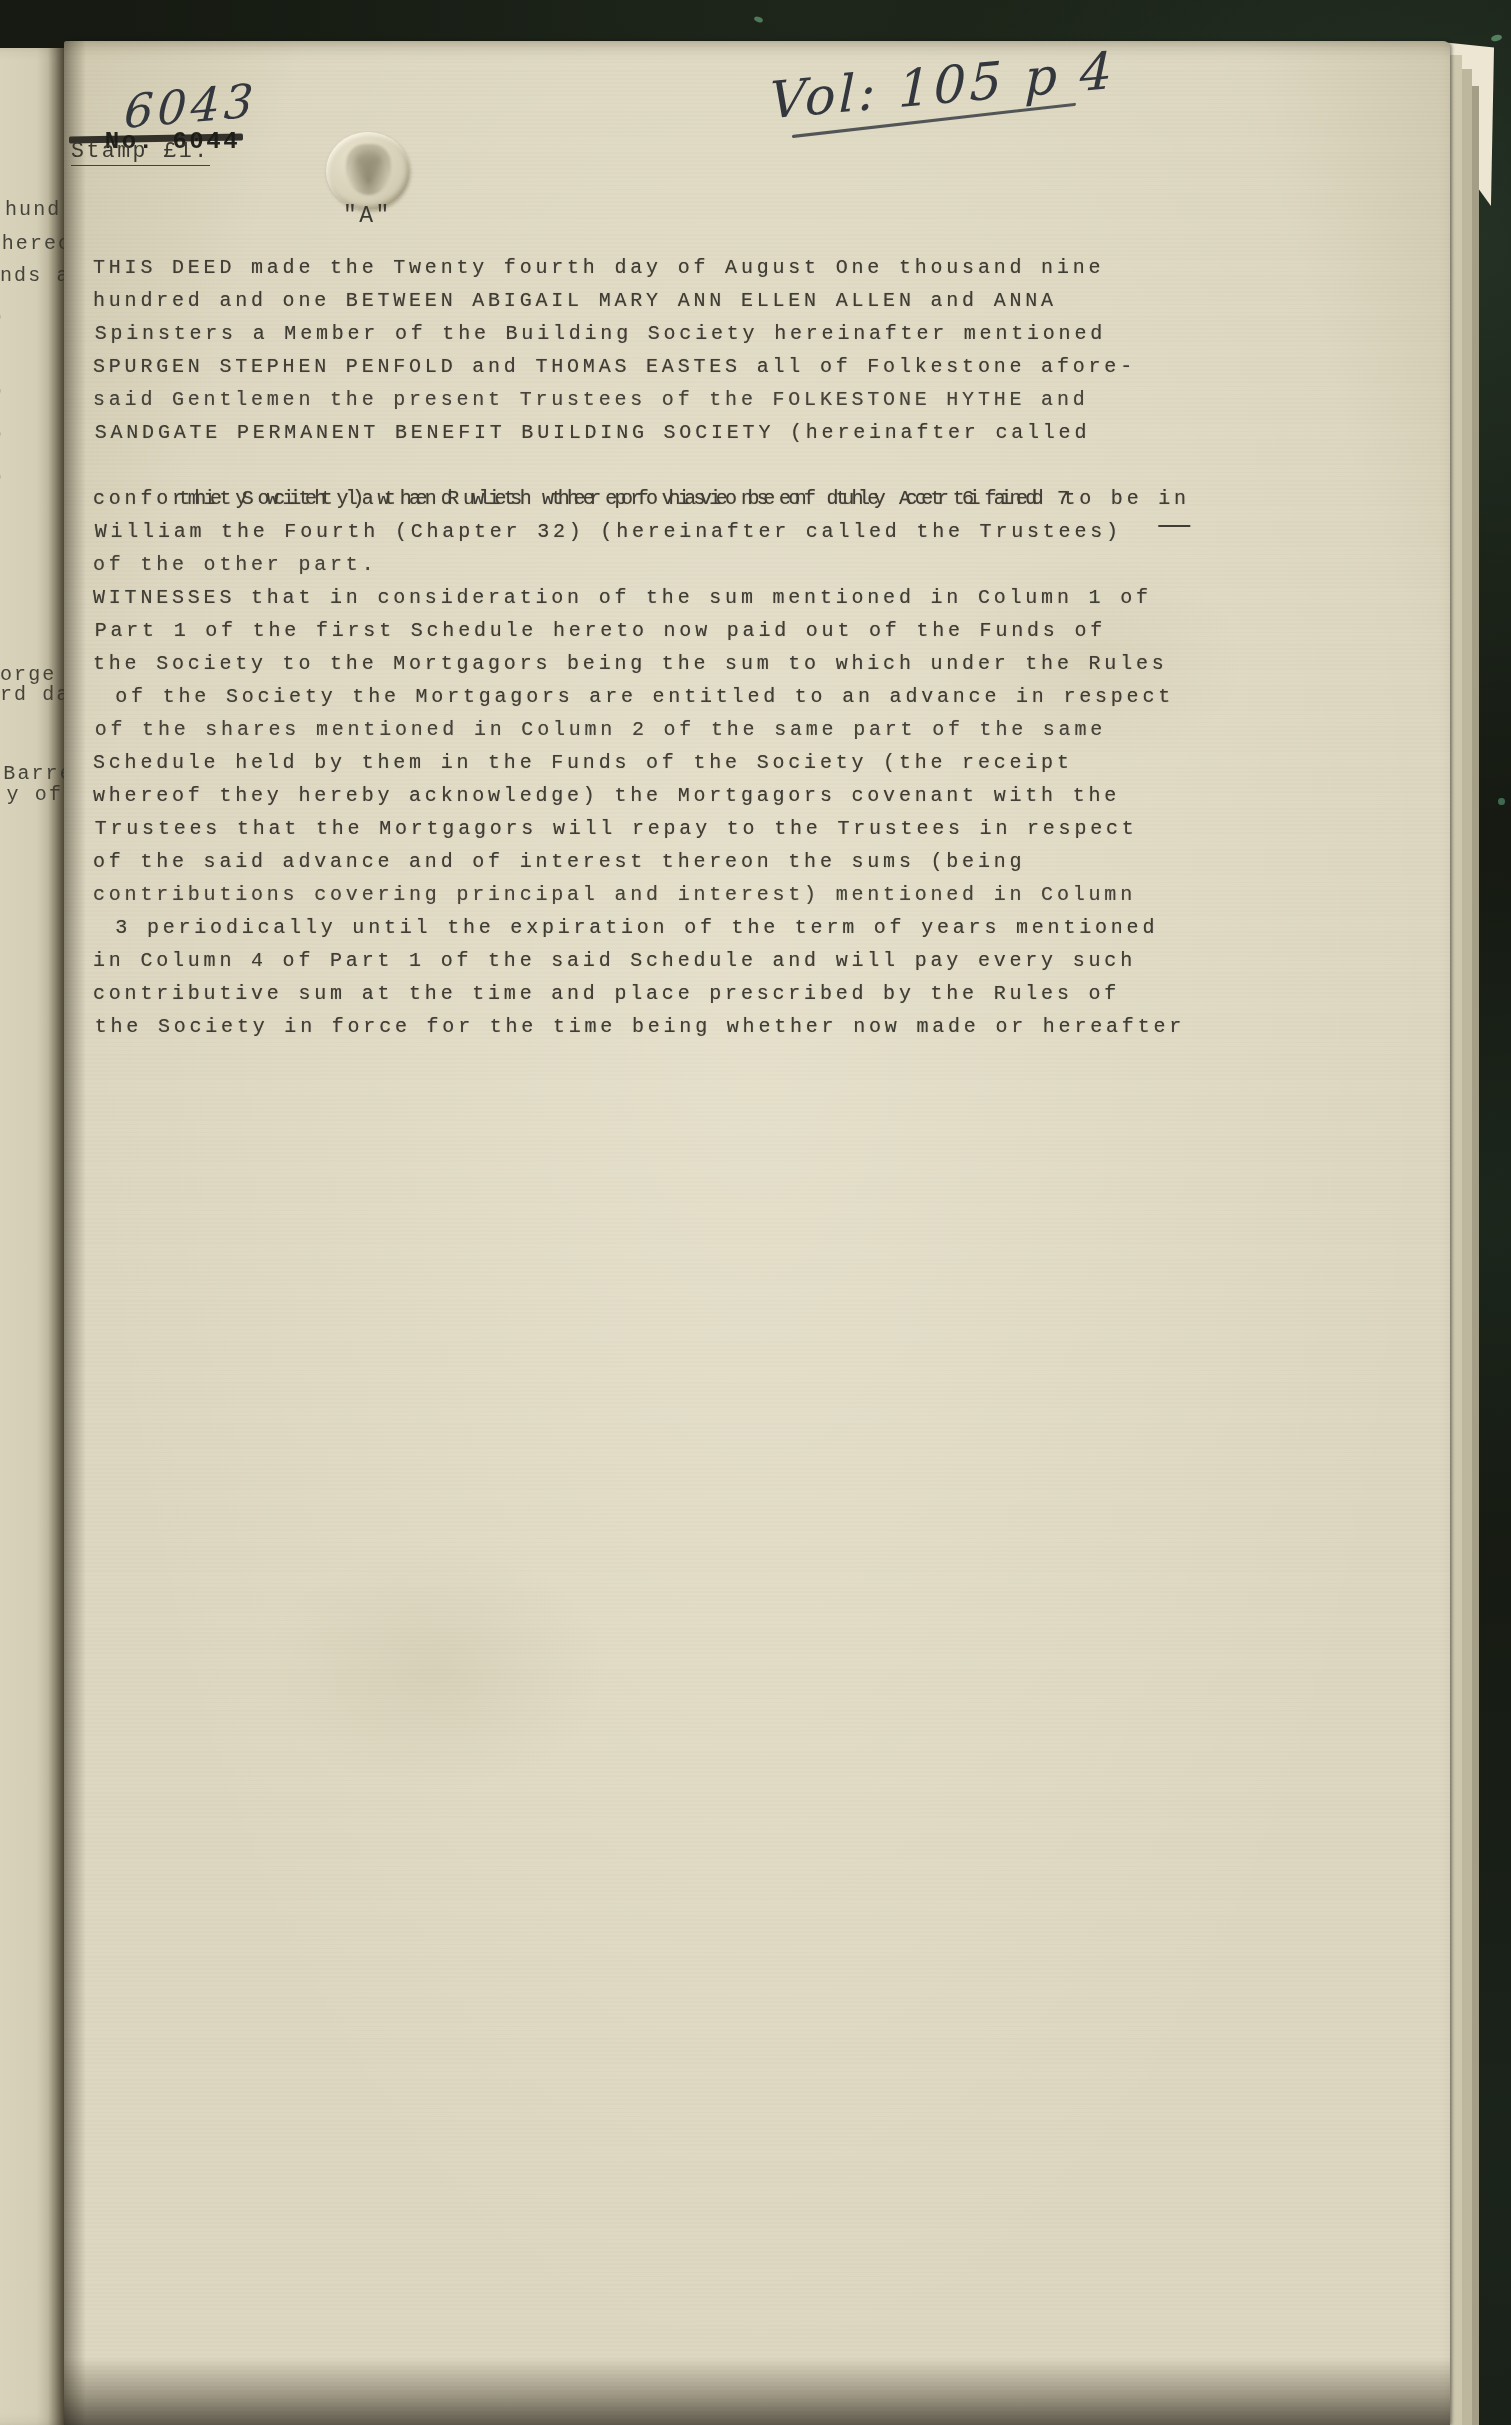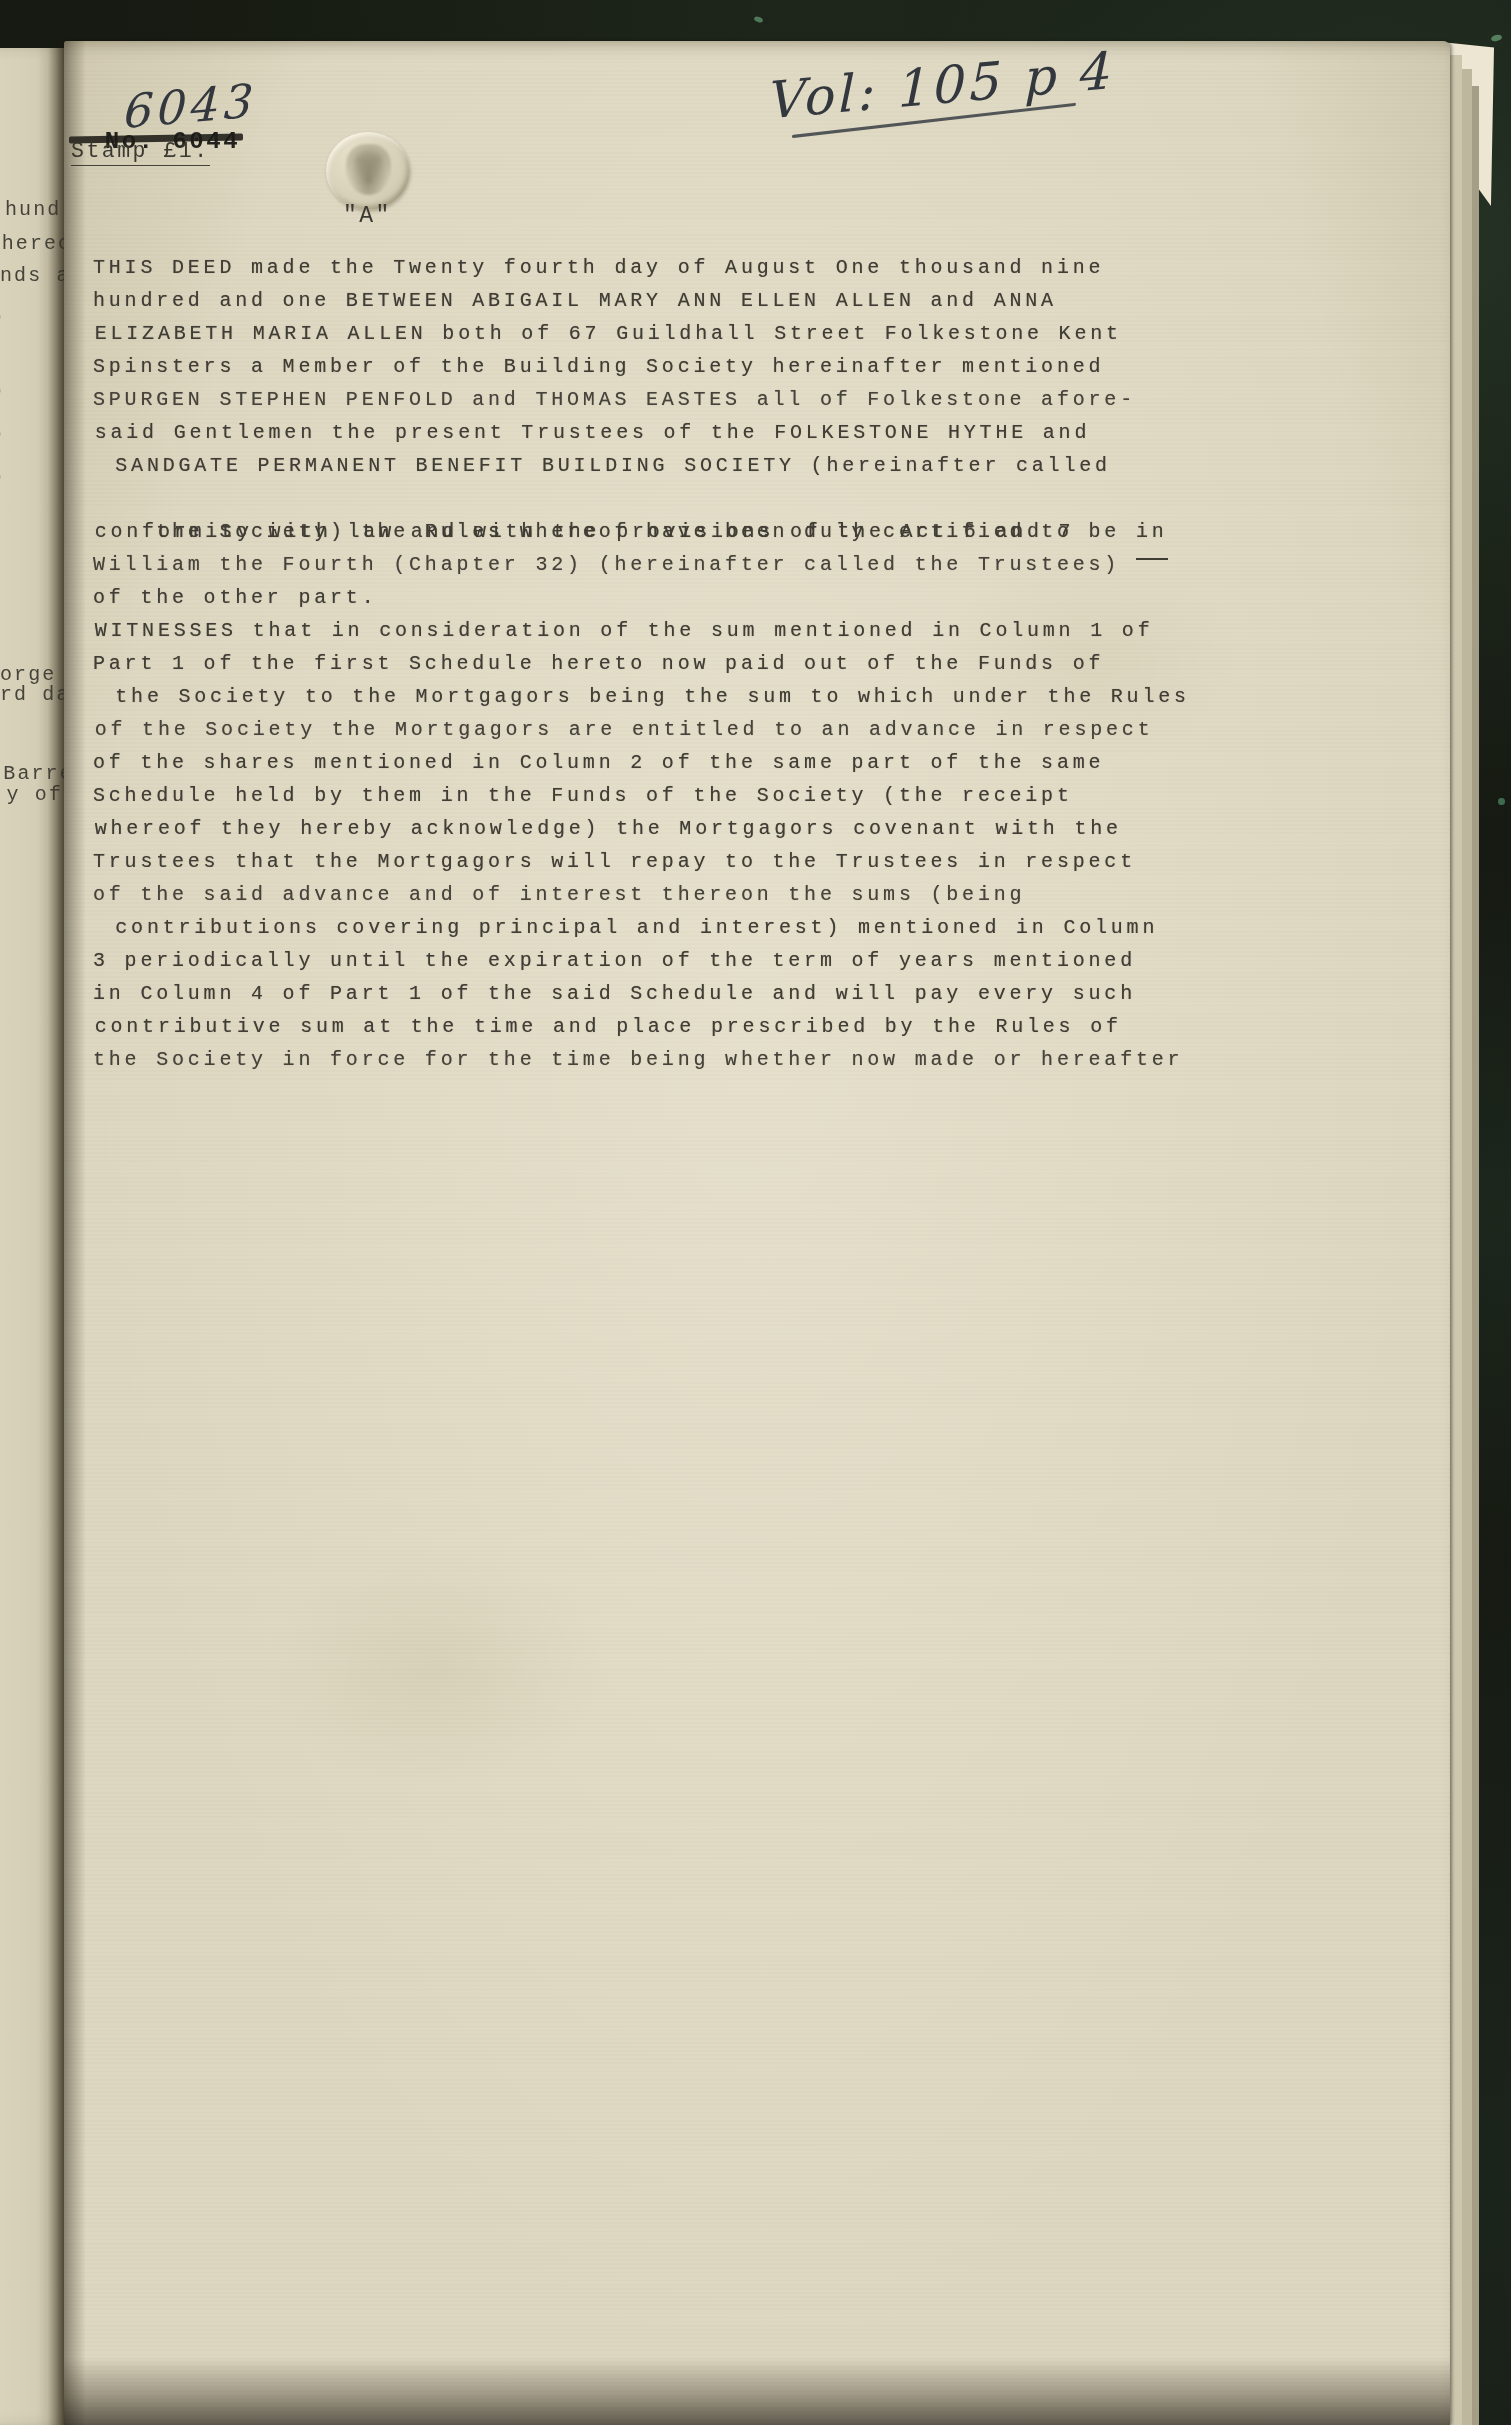--- a/index.html
+++ b/index.html
@@ -146,21 +146,20 @@
 
 <div class="seal">
   <div class="seal-crest"></div>
 </div>
 
 <div class="section-mark">"A"</div>
 
 <div class="deed-text">
   <div class="line">THIS DEED made the Twenty fourth day of August One thousand nine</div>
   <div class="line">hundred and one BETWEEN ABIGAIL MARY ANN ELLEN ALLEN and ANNA</div>
-  <div class="line">ELIZABETH MARIA ALLEN both of 67 Guildhall Street Folkestone Kent</div>
   <div class="line">Spinsters a Member of the Building Society hereinafter mentioned</div>
   <div class="line">SPURGEN STEPHEN PENFOLD and THOMAS EASTES all of Folkestone afore-</div>
   <div class="line">said Gentlemen the present Trustees of the FOLKESTONE HYTHE and</div>
   <div class="line">SANDGATE PERMANENT BENEFIT BUILDING SOCIETY (hereinafter called</div>
   <div class="line">
     <span>the Society) the Rules whereof have been duly certified to be </span><span class="uw">in</span>
   </div>
   <div class="line">conformity with law and with the provisions of the Act 6 and 7</div>
   <div class="line">William the Fourth (Chapter 32) (hereinafter called the Trustees)</div>
   <div class="line">of the other part.</div>

